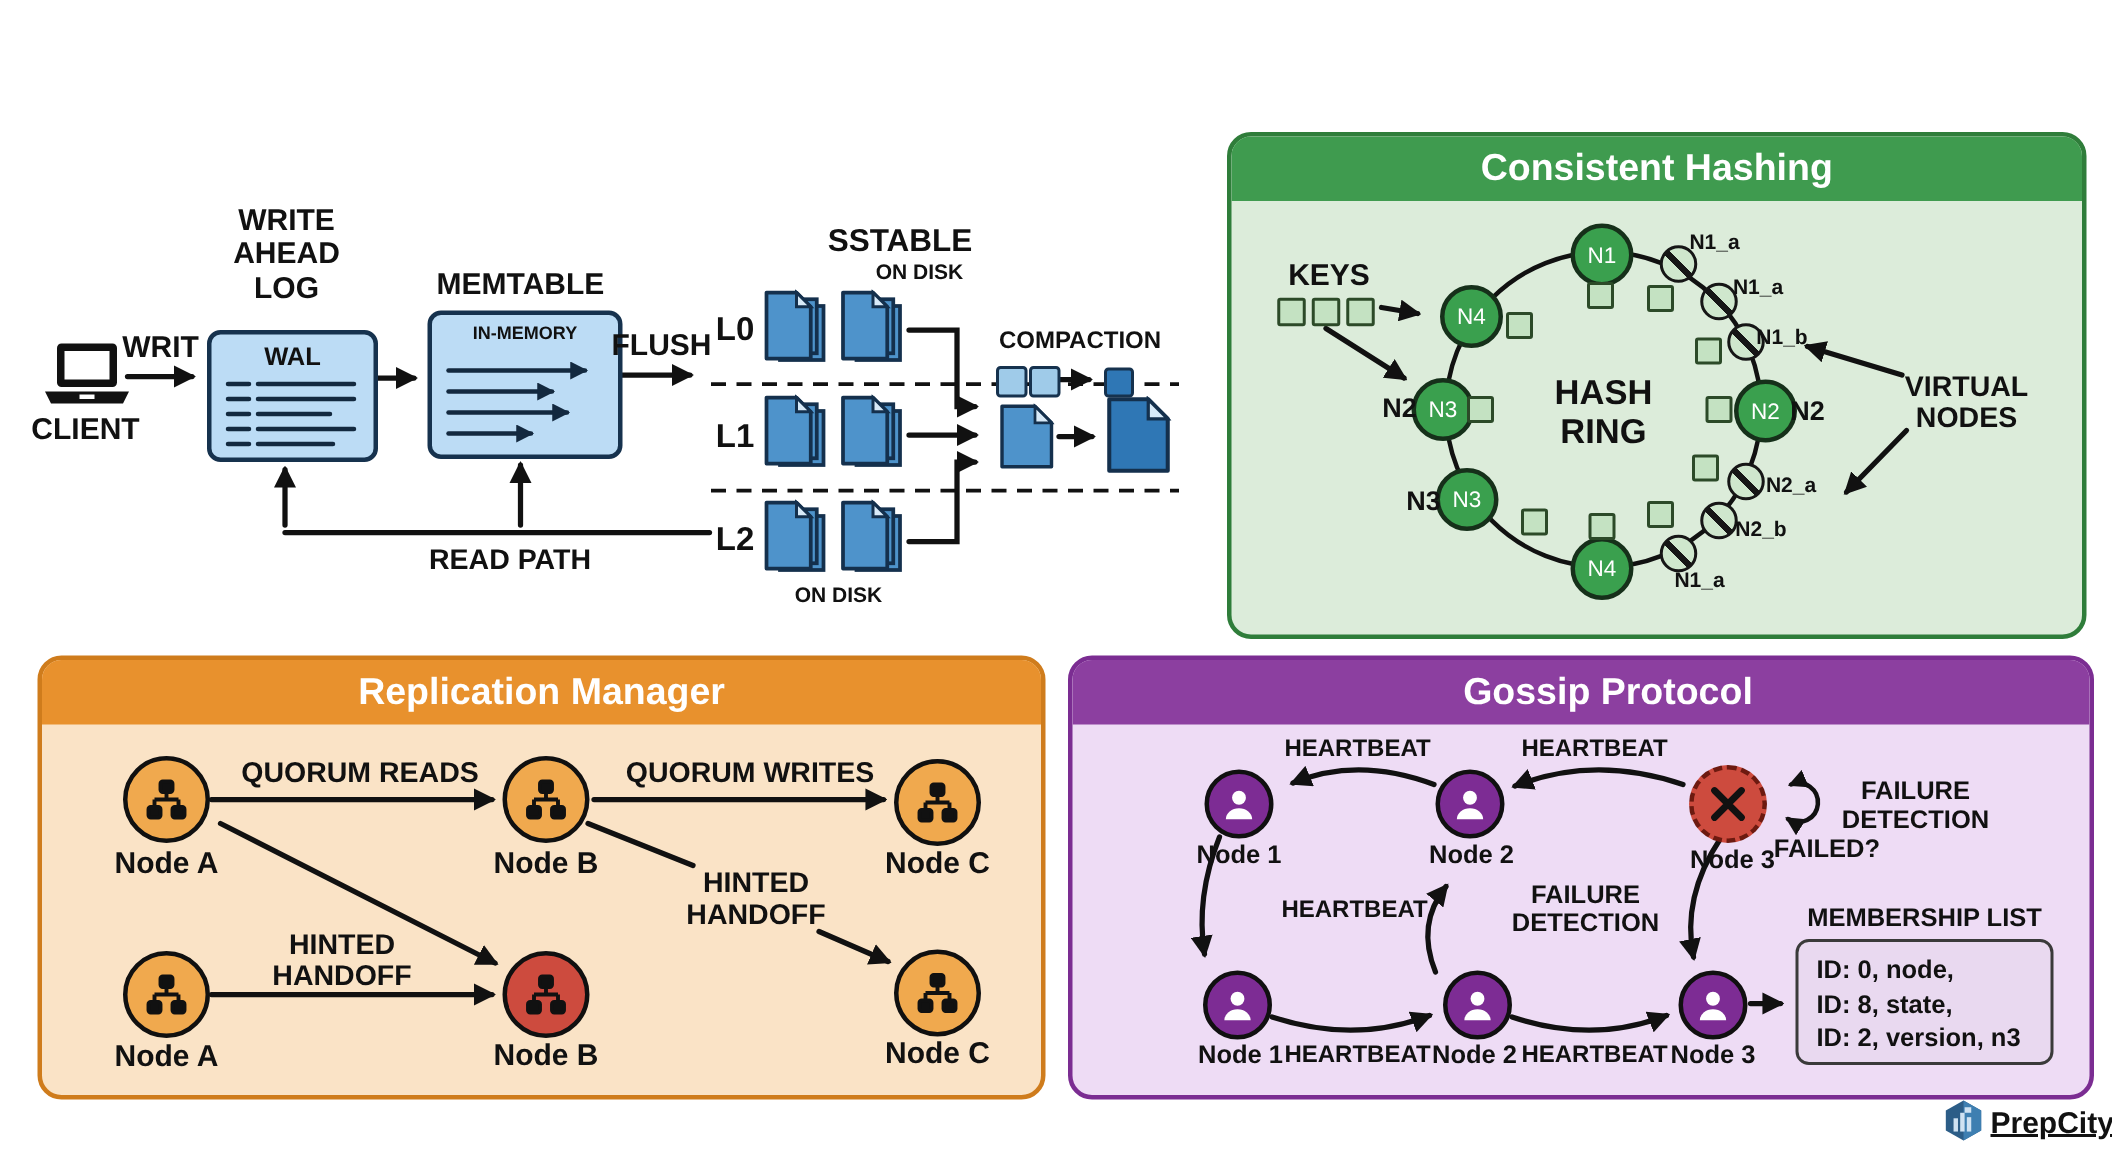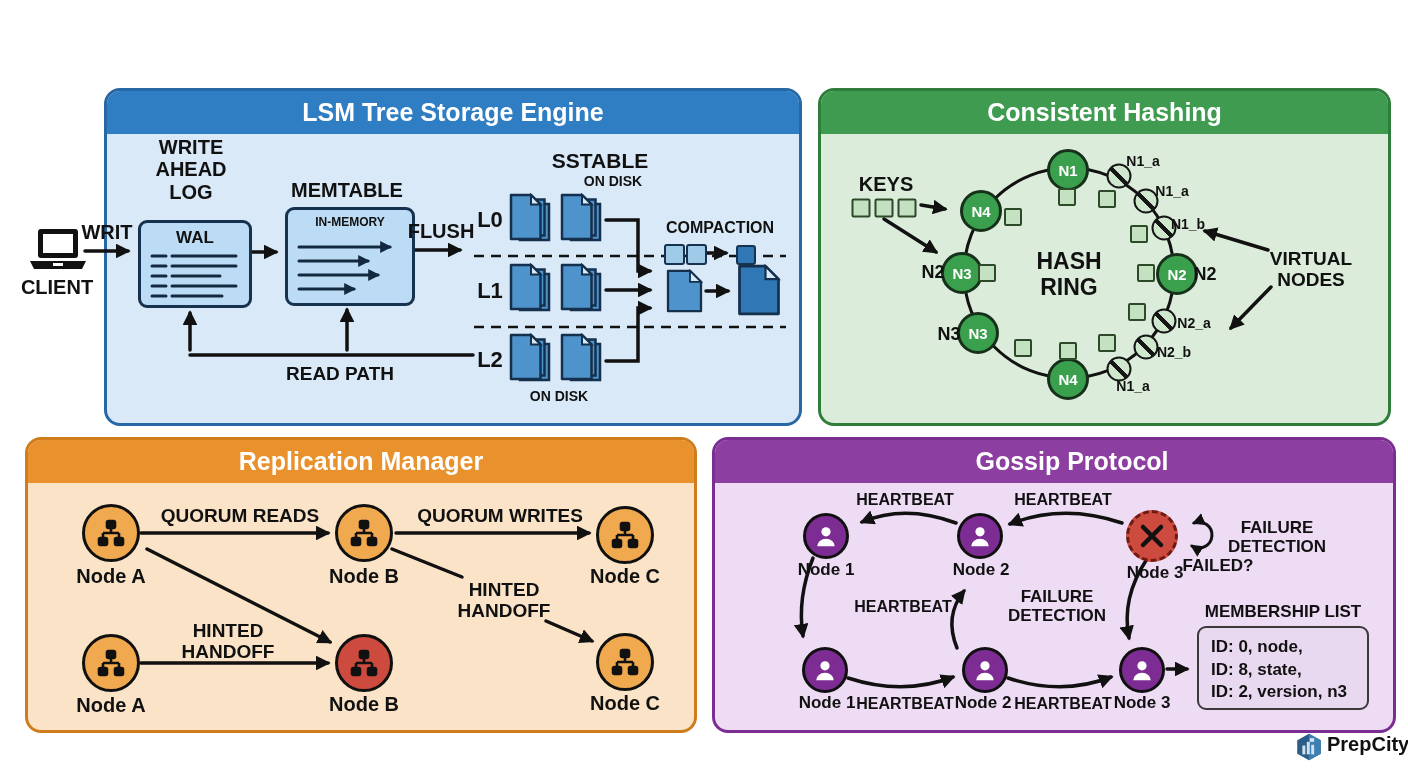--- a/index.html
+++ b/index.html
@@ -10,47 +10,42 @@
   .ml{white-space:pre-line;}
   .panel{position:absolute;border:3px solid;border-radius:16px;overflow:hidden;z-index:1;}
   .phead{position:absolute;left:0;right:0;top:0;height:43px;display:flex;
          align-items:center;justify-content:center;color:#fff;font-weight:700;font-size:25px;}
   .overlay{position:absolute;left:0;top:0;z-index:5;pointer-events:none;}
   .box{position:absolute;border:3px solid #16324e;border-radius:9px;background:#bcdcf5;z-index:8;}
   .boxtitle{position:absolute;left:0;right:0;top:5px;text-align:center;font-weight:700;}
   .circle{position:absolute;border-radius:50%;border:3px solid #101010;z-index:10;
           display:flex;align-items:center;justify-content:center;transform:translate(-50%,-50%);}
   .ringnode{width:36px;height:36px;background:#3aa04e;border-color:#16301a;
-            color:#fff;font-weight:700;font-size:15px;}
+            color:#fff;font-weight:400;font-size:15px;}
   .vnode{position:absolute;width:21px;height:21px;border:2.5px solid #161616;border-radius:50%;
          transform:translate(-50%,-50%);z-index:10;
          background:linear-gradient(45deg,rgba(0,0,0,0) 42%,#161616 42%,#161616 56%,rgba(0,0,0,0) 56%),#cfe7cd;}
   .ksq{position:absolute;width:14px;height:14px;background:#c4e2c2;border:2px solid #2c4a28;
        border-radius:2px;transform:translate(-50%,-50%);z-index:10;}
   .csq{position:absolute;border:2.5px solid #16324e;border-radius:3px;z-index:10;}
   .repnode{width:52px;height:52px;background:#f0a94e;border-width:3.5px;}
   .rednode{background:#cd4b3e;}
   .gosnode{width:40px;height:40px;background:#7d2c94;}
   .failnode{width:46px;height:46px;background:#cd4b3e;border:3px dashed #6d1a10;}
   .membox{position:absolute;background:#e9d9f0;border:2.5px solid #3a3a3a;border-radius:9px;z-index:10;
           padding:8px 0 0 12px;box-sizing:border-box;}
   .memrow{font-weight:700;font-size:17px;line-height:22.5px;text-align:left;}
-  .logo{position:absolute;z-index:10;display:flex;align-items:flex-start;gap:5px;}
+  .logo{position:absolute;z-index:10;display:flex;align-items:flex-end;gap:5px;text-decoration:underline;}
 </style>
 </head>
 <body>
 
 <div class="canvas">
 
 
-  <div class="panel" style="left:104px;top:88px;width:692px;height:332px;border-color:#2767a5;background:#d9e9f8;">
-    <div class="phead" style="background:#2f7dc3;">
-      <span>LSM Tree Storage Engine</span>
-    </div>
-  </div>
   <div class="panel" style="left:818px;top:88px;width:567px;height:332px;border-color:#2f7d3a;background:#dcecda;">
     <div class="phead" style="background:#3f9b4f;">
       <span>Consistent Hashing</span>
     </div>
   </div>
   <div class="panel" style="left:25px;top:437px;width:666px;height:290px;border-color:#cf7c1c;background:#fae3c6;">
     <div class="phead" style="background:#e8912d;">
       <span>Replication Manager</span>
     </div>
   </div>

